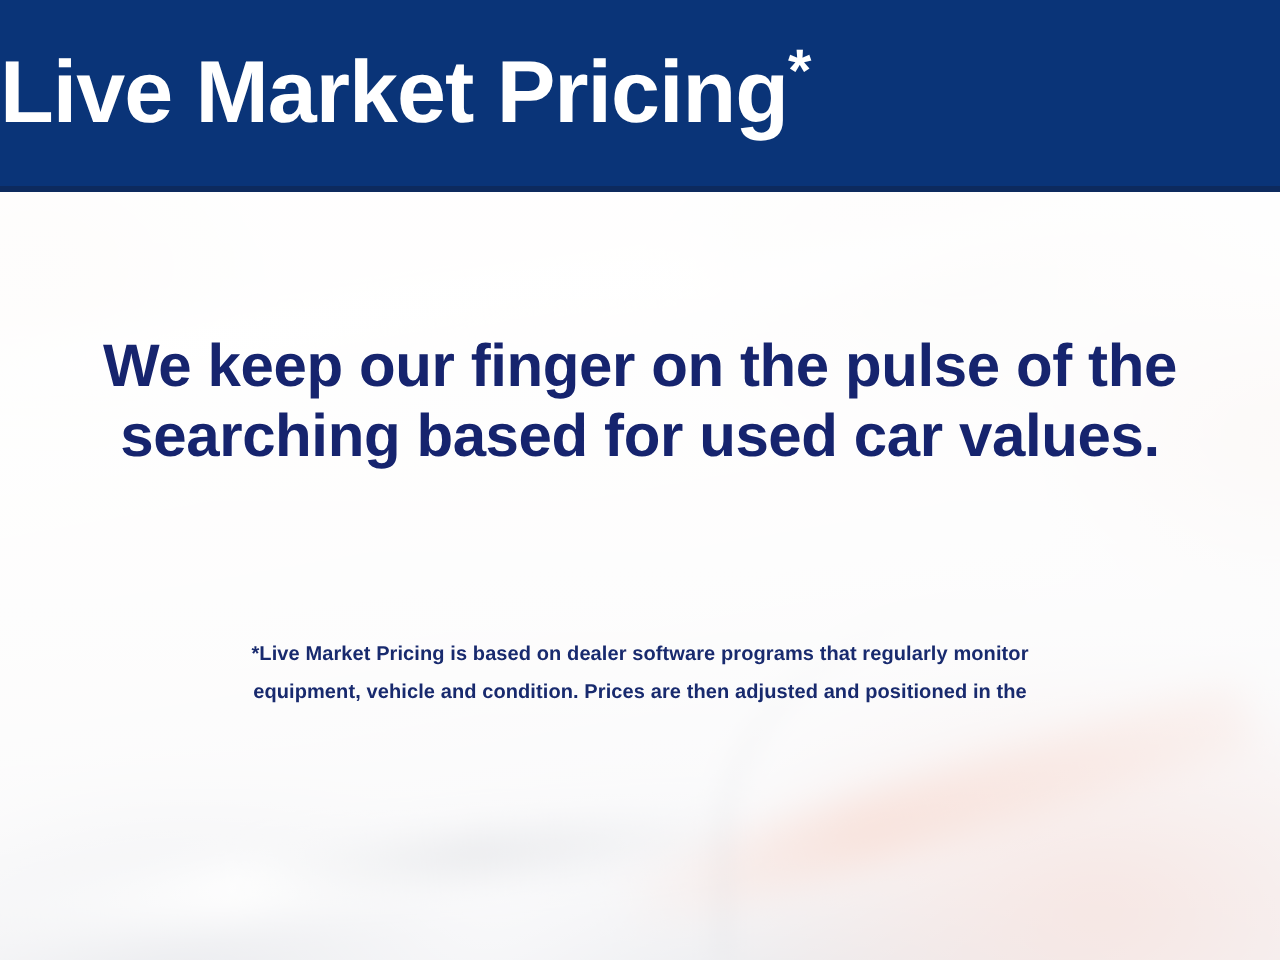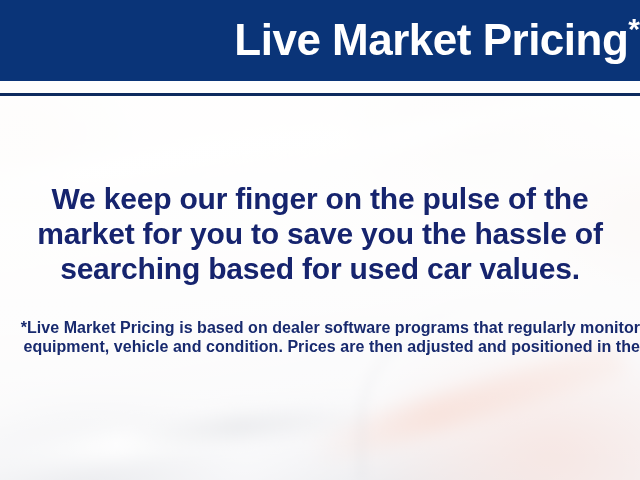--- a/index.html
+++ b/index.html
@@ -93,26 +93,26 @@
       rgba(255,255,255,0.80) 72%,
       rgba(255,255,255,0.76) 88%,
       rgba(255,255,255,0.74) 100%);
   }
 
   
   .header-band {
     position: absolute;
     left: 0; top: 0;
     width: 640px;
-    height: 81px;
+    height: 96px;
     background: #0a3478;
     box-sizing: border-box;
     display: flex;
     align-items: center;
-    justify-content: flex-end;
+    justify-content: flex-start;
   }
   .header-rule {
     position: absolute;
     left: 0; top: 93px;
     width: 640px;
     height: 3px;
     background: #0d2a5e;
   }
   .header-title {
     color: #ffffff;
@@ -128,40 +128,40 @@
     font-size: 30px;
     vertical-align: super;
     line-height: 0;
     letter-spacing: 0;
   }
 
   
   .headline {
     position: absolute;
     left: 0;
-    top: 181px;
+    top: 166px;
     width: 640px;
     text-align: center;
     color: #16246e;
     font-size: 30px;
     font-weight: bold;
     line-height: 35px;
     letter-spacing: -0.2px;
   }
   .headline-line { display: block; white-space: nowrap; }
 
   
   .disclaimer {
     position: absolute;
     left: 0;
     top: 318px;
     width: 640px;
-    text-align: right;
+    text-align: center;
     color: #182a6e;
-    font-size: 16px;
+    font-size: 10px;
     font-weight: bold;
     line-height: 19px;
     letter-spacing: 0.05px;
   }
   .disclaimer-line { display: block; white-space: nowrap; }
 </style>
 </head>
 <body>
 
 <div id="canvas">
@@ -177,21 +177,20 @@
     <div class="bg-wash"></div>
   </div>
 
   <div class="header-band">
     <h1 class="header-title"><span>Live Market Pricing</span><span class="star">*</span></h1>
   </div>
   <div class="header-rule"></div>
 
   <div class="headline">
     <span class="headline-line">We keep our finger on the pulse of the</span>
-    <span class="headline-line">market for you to save you the hassle of</span>
     <span class="headline-line">searching based for used car values.</span>
   </div>
 
   <div class="disclaimer">
     <span class="disclaimer-line">*Live Market Pricing is based on dealer software programs that regularly monitor</span>
     <span class="disclaimer-line">equipment, vehicle and condition. Prices are then adjusted and positioned in the</span>
   </div>
 
 </div>
 

